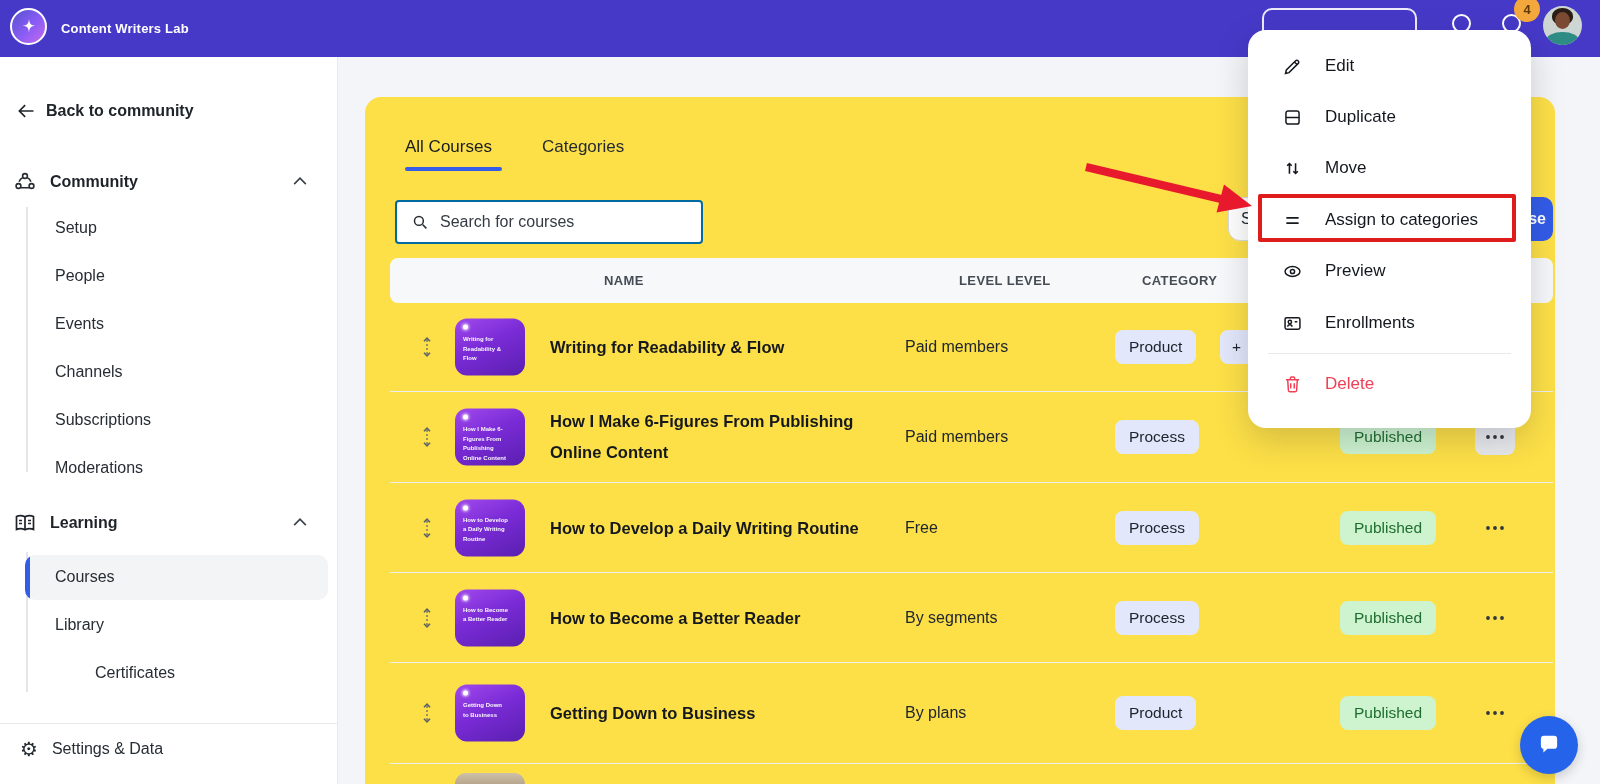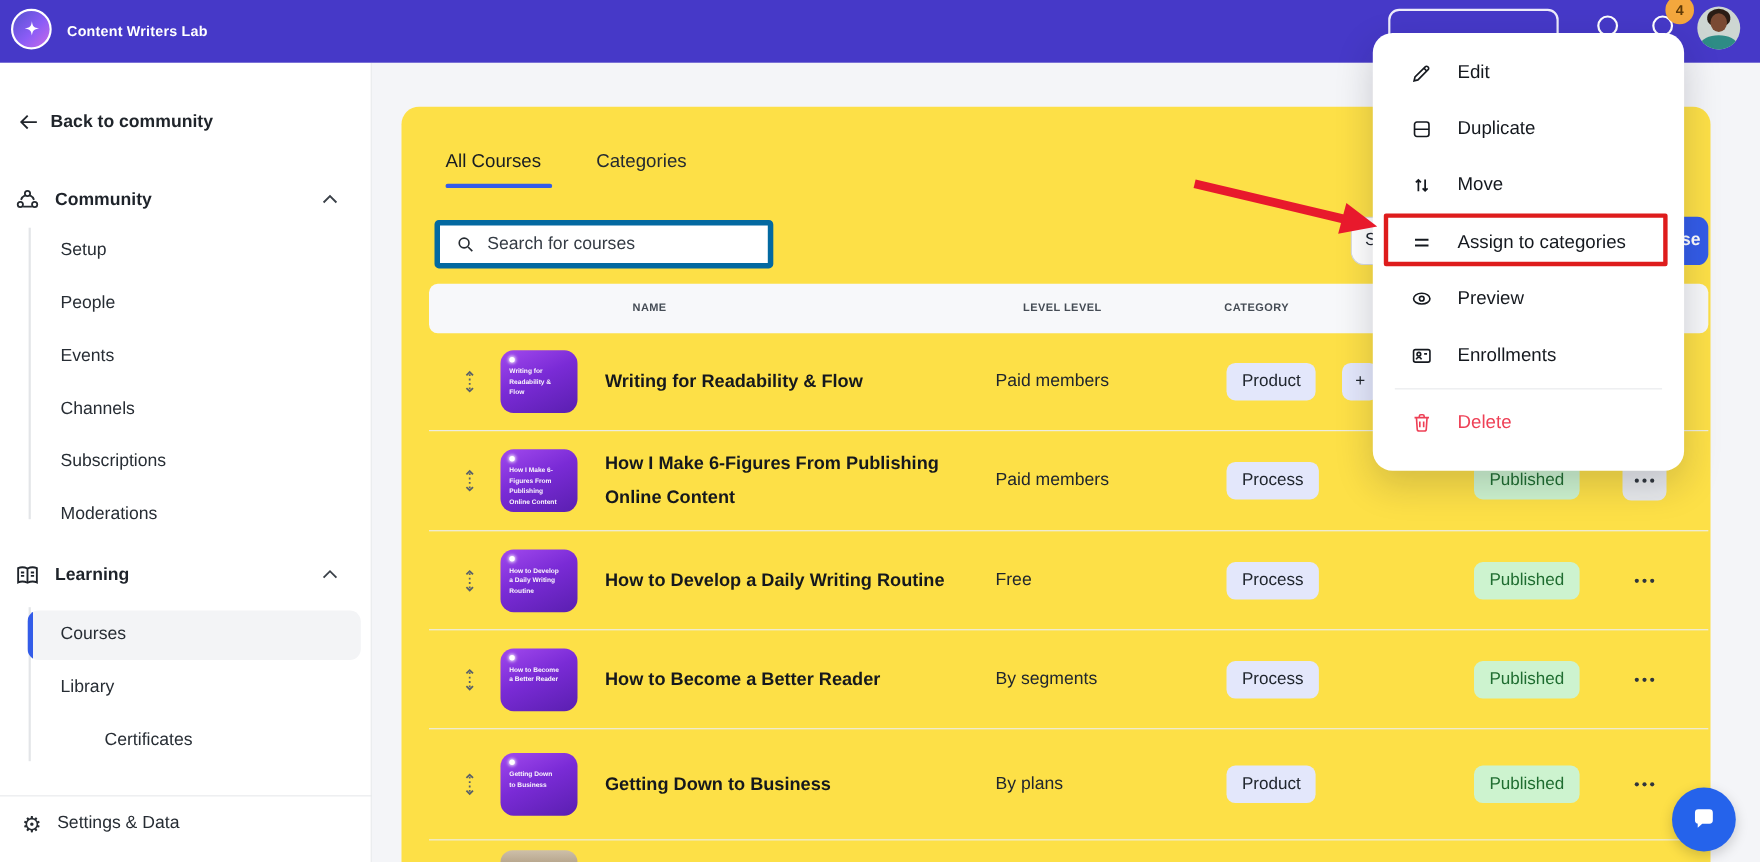--- a/index.html
+++ b/index.html
@@ -51,36 +51,36 @@
   .side-settings{position:absolute;left:20px;display:flex;align-items:center;gap:14px;
                  font-size:16px;color:#272D34;}
 
   
   .card{position:absolute;left:365px;top:97px;width:1190px;height:687px;background:#fde047;
         border-radius:16px 16px 0 0;z-index:1;}
   .tab{position:absolute;top:40px;font-size:17px;color:#171C22;}
   .tab.t0{left:40px;} .tab.t1{left:177px;color:#242A31;}
   .tab-underline{position:absolute;left:40px;top:70px;width:97px;height:4px;border-radius:3px;background:#335CE8;}
   .search-box{position:absolute;left:30px;top:103px;width:308px;height:44px;box-sizing:border-box;
-              border:5px solid #0369a1;border-radius:4px;background:#fff;display:flex;align-items:center;}
+              border:2px solid #0369a1;border-radius:4px;background:#fff;display:flex;align-items:center;}
   .search-box input{border:none;outline:none;background:transparent;font-size:16px;color:#20262E;
                     font-family:"Liberation Sans",sans-serif;width:240px;margin-left:8px;}
   .search-box input::placeholder{color:#343B44;opacity:1;}
   .search-icn{margin-left:14px;width:19px;height:19px;}
   .sort-pill{position:absolute;left:863px;top:100px;width:250px;height:44px;box-sizing:border-box;
              border:1px solid #D6DAE0;border-radius:12px;background:#fff;display:flex;align-items:center;
              padding-left:12px;font-size:16px;color:#20262E;}
   .new-course-btn{position:absolute;left:1098px;top:100px;width:90px;height:44px;border:none;
                   border-radius:10px;background:#335CE8;color:#fff;font-size:16px;font-weight:bold;
                   display:flex;align-items:center;justify-content:flex-end;padding-right:7px;box-sizing:border-box;}
 
   .table-head{position:absolute;left:25px;top:161px;width:1163px;height:45px;background:#F7F8FA;
               border-radius:8px;}
   .th{position:absolute;top:0;height:45px;display:flex;align-items:center;
-      font-size:10px;font-weight:bold;color:#454C55;letter-spacing:.4px;}
+      font-size:13px;font-weight:bold;color:#454C55;letter-spacing:.4px;margin-left:29px;}
   .th.c0{left:185px;} .th.c1{left:540px;} .th.c2{left:723px;}
 
   .trow{position:absolute;left:25px;width:1163px;border-bottom:1px solid #ECEEF0;box-sizing:border-box;}
   .row-handle{position:absolute;left:25px;top:50%;transform:translateY(-50%);width:24px;height:26px;}
   .thumb{position:absolute;left:65px;top:50%;transform:translateY(-50%);width:70px;height:57px;
          border-radius:12px;overflow:hidden;
          background:linear-gradient(155deg,#A149ED 0%,#7A2BD6 45%,#5A1FB0 100%);}
   .thumb .spark{position:absolute;left:8px;top:6px;width:5px;height:5px;border-radius:50%;
                 background:#fff;box-shadow:0 0 3px 1px rgba(255,255,255,.8);}
   .thumb .ttext{position:absolute;left:8px;top:16px;width:46px;font-size:6px;line-height:1.6;

